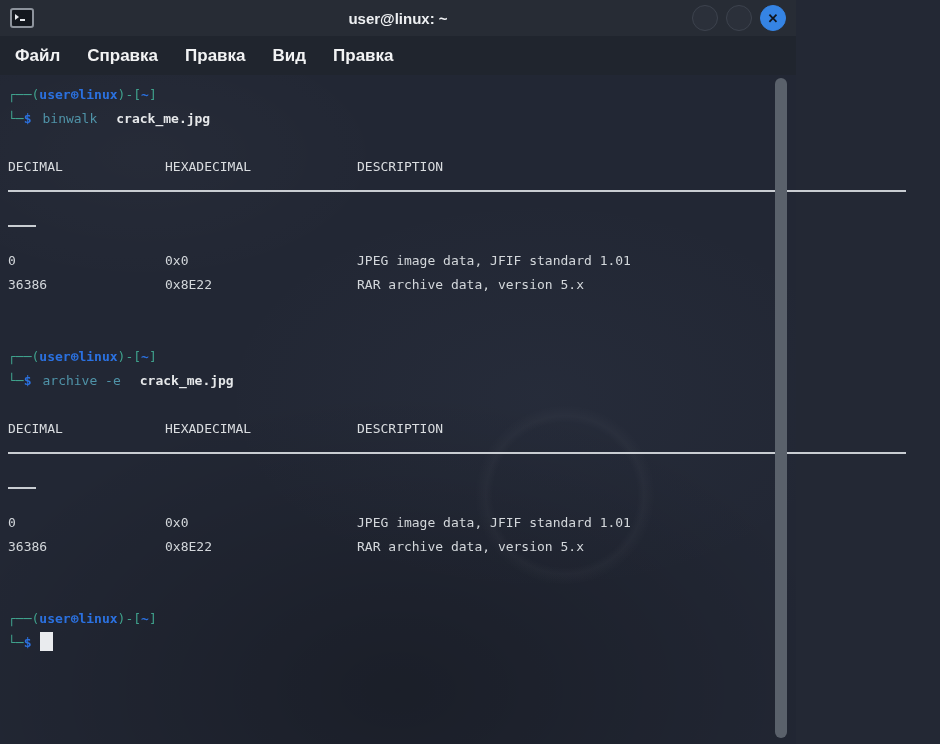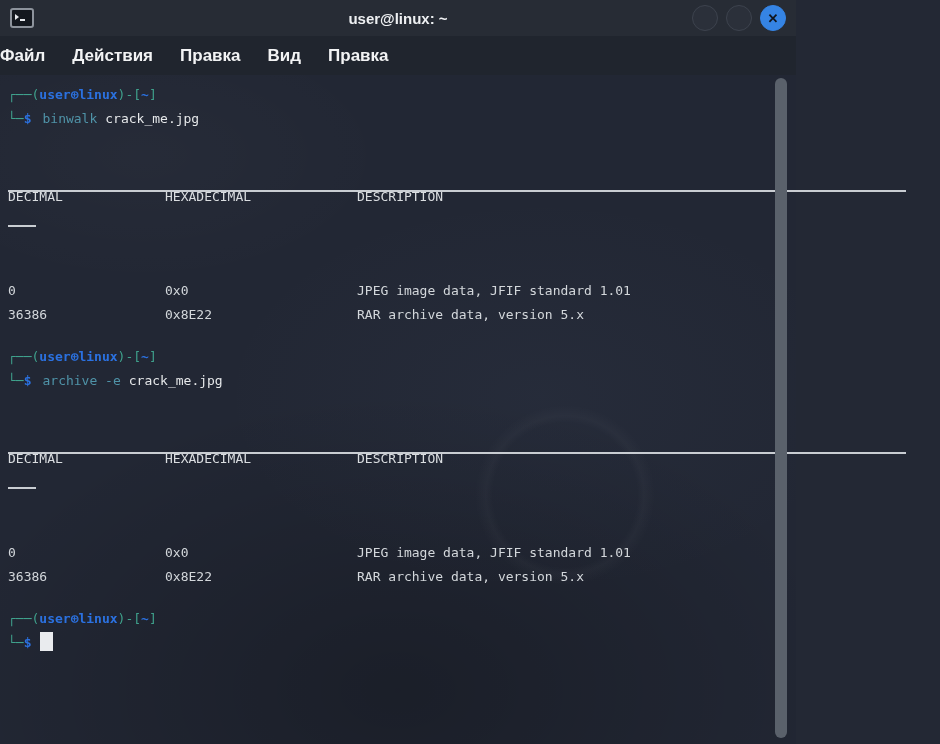--- a/index.html
+++ b/index.html
@@ -52,21 +52,21 @@
   }
   .wbtn.close span {
     color:#10151d; font-size:13px; font-weight:bold; line-height:1;
   }
 
   
   .menubar {
     height:39px; flex:0 0 39px;
     background:#20252e;
     display:flex; align-items:center;
-    gap:27px;
+    padding-left:15px; gap:27px;
   }
   .menu-item {
     color:#f2f3f4; font-size:17px; font-weight:600;
     cursor:default;
   }
 
   
   .terminal {
     flex:1 1 auto; position:relative;
     padding:8px 0 0 8px;
@@ -79,23 +79,23 @@
       radial-gradient(circle 130px at 565px 420px, transparent 72px, rgba(255,255,255,0.022) 79px, transparent 90px),
       radial-gradient(ellipse 640px 420px at 50% 92%, rgba(0,0,0,0.22), transparent 72%),
       #222734;
   }
   .tline { height:24px; line-height:24px; white-space:pre; }
 
   .pt { color:#3fa18c; }                    
   .pb { color:#2b71e0; }                    
   .b  { font-weight:bold; }
   .cmd { color:#4f93a8; margin-left:11px; }
-  .arg { color:#e6e8ea; font-weight:normal; margin-left:8px; }
+  .arg { color:#e6e8ea; font-weight:bold; margin-left:19px; }
 
-  .c1 { display:inline-block; width:157px;margin-top:30px; }
+  .c1 { display:inline-block; width:157px; }
   .c2 { display:inline-block; width:192px; }
   .hdr span { color:#dadde0; }
 
   .hr-long  { width:898px; height:2px; background:#c9cdd2; margin-top:11px; }
   .hr-short { width:28px;  height:2px; background:#c9cdd2; margin-top:11px; }
 
   .cursor {
     display:inline-block; width:13px; height:19px;
     background:#e9ebee; margin-left:9px; vertical-align:-4px;
   }
@@ -121,21 +121,21 @@
       <div class="wbtn"></div>
       <div class="wbtn"></div>
       <div class="wbtn close">
         <span>✕</span>
       </div>
     </div>
   </div>
 
   <div class="menubar">
     <span class="menu-item">Файл</span>
-    <span class="menu-item">Действия</span>
+    <span class="menu-item">Справка</span>
     <span class="menu-item">Правка</span>
     <span class="menu-item">Вид</span>
     <span class="menu-item">Правка</span>
   </div>
 
   <div class="terminal">
 
     <div class="tline"><span class="pt">┌──(</span><span class="pb b">user</span><span class="pb b">⊕</span><span class="pb b">linux</span><span class="pt">)-[</span><span class="pb b">~</span><span class="pt">]</span></div>
     <div class="tline"><span class="pt">└─</span><span class="pb b">$</span><span class="cmd">binwalk</span><span class="arg">crack_me.jpg</span></div>
     <div class="tline"></div>

